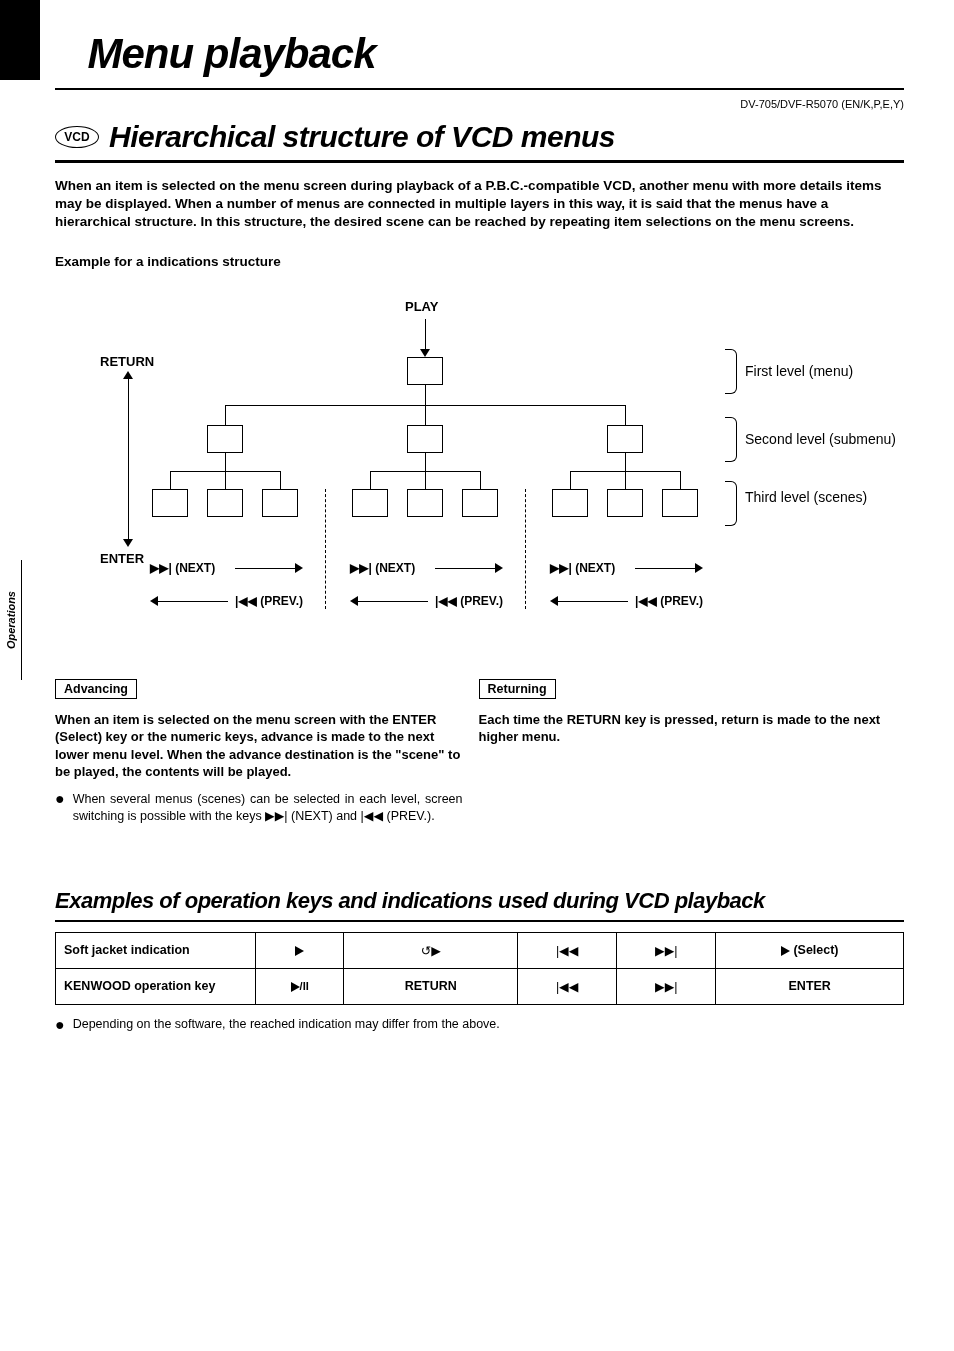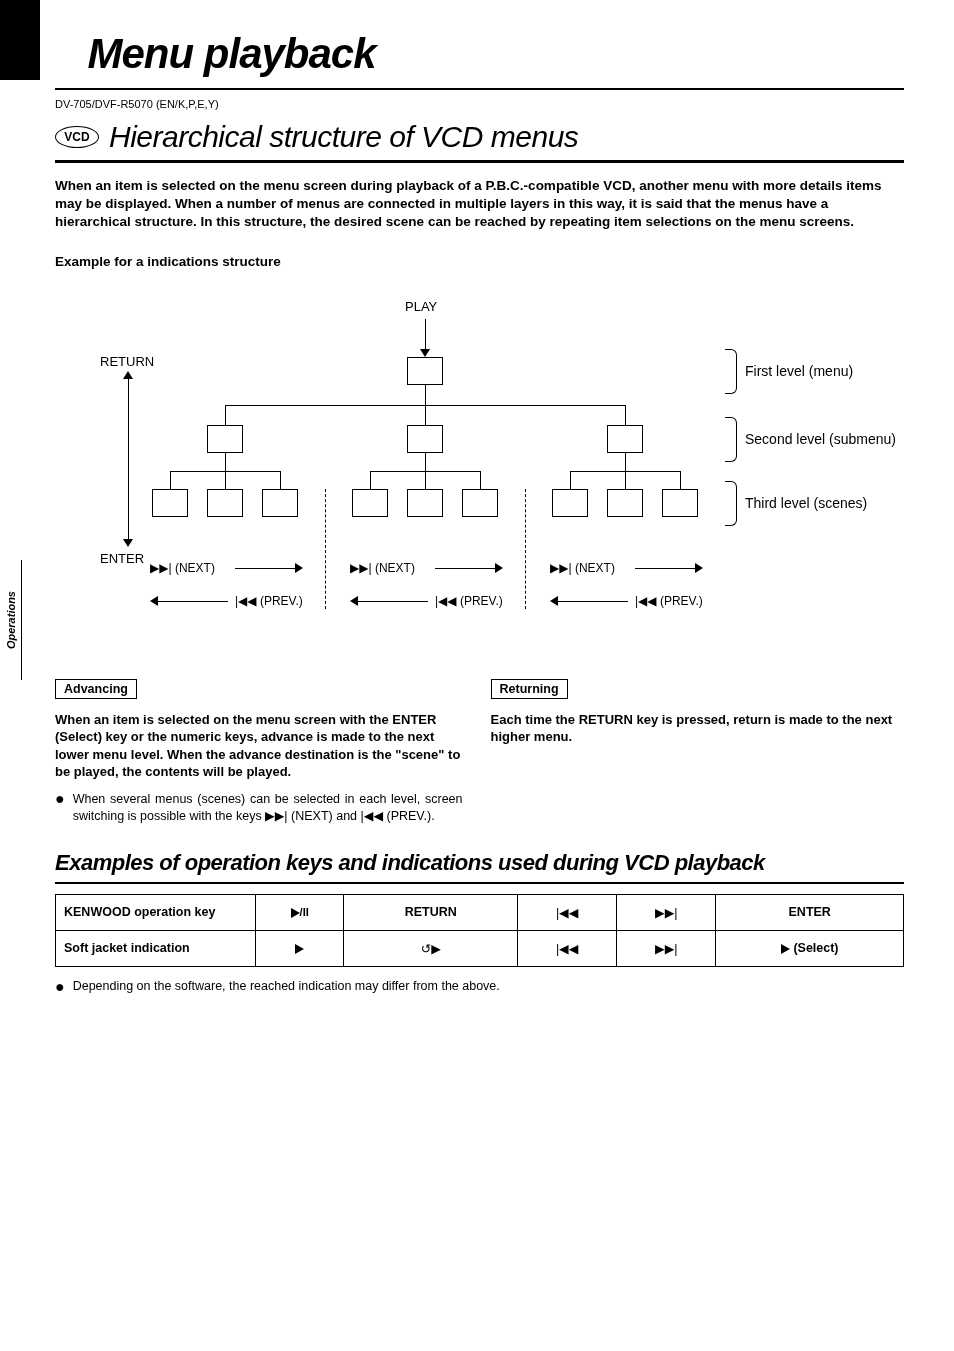--- a/index.html
+++ b/index.html
@@ -2,47 +2,47 @@
 <html><head>
 <meta charset="utf-8">
 <style>
   * { margin: 0; padding: 0; box-sizing: border-box; }
   body { font-family: Arial, Helvetica, sans-serif; background: #fff; color: #000; width: 954px; }
   .page { position: relative; padding: 0 50px 50px 55px; }
   .black-tab { position: absolute; left: 0; top: 0; width: 40px; height: 80px; background: #000; }
   .page-num-on-title { color: #fff; font-size: 22px; font-style: italic; font-weight: bold; letter-spacing: -1px; }
   .chapter { display: flex; align-items: baseline; gap: 10px; border-bottom: 2px solid #000; padding: 30px 0 10px 0; margin-bottom: 8px; }
   .chapter-title { font-size: 42px; font-style: italic; font-weight: bold; letter-spacing: -1px; }
-  .model-line { text-align: left; font-size: 11px; margin-bottom: 10px; }
+  .model-line { text-align: right; font-size: 11px; margin-bottom: 10px; }
   .sec-heading { display: flex; align-items: center; gap: 10px; border-bottom: 3px solid #000; padding-bottom: 6px; margin-bottom: 14px; }
-  .sec-heading h2 { font-size: 30px; font-style: italic; font-weight: normal; letter-spacing: -0.5px; }
+  .sec-heading h2 { font-size: 30px; font-style: italic; font-weight: bold; letter-spacing: -0.5px; }
   .vcd-badge { border: 1px solid #000; border-radius: 50%; width: 44px; height: 22px; display: inline-flex; align-items: center; justify-content: center; font-size: 12px; font-weight: bold; }
   .intro { font-size: 13.5px; font-weight: bold; line-height: 1.35; margin-bottom: 22px; }
   .example-hdr { font-size: 13.5px; font-weight: bold; margin-bottom: 30px; }
 
   
   .side-tab { position: absolute; left: 0; top: 560px; width: 22px; height: 120px; border-right: 1px solid #000; display: flex; align-items: center; justify-content: center; }
   .side-tab span { writing-mode: vertical-rl; transform: rotate(180deg); font-size: 11px; font-style: italic; font-weight: bold; }
 
   
   .diagram { position: relative; height: 360px; margin: 0 0 20px 0; }
-  .dlabel { position: absolute; font-size: 13px; font-weight: normal; }
+  .dlabel { position: absolute; font-size: 13px; font-weight: bold; }
   .dbox   { position: absolute; width: 36px; height: 28px; border: 1px solid #000; background: #fff; }
   .dline  { position: absolute; background: #000; }
   .darrow { position: absolute; width: 0; height: 0; }
   .ad { border-left:5px solid transparent; border-right:5px solid transparent; border-top:8px solid #000; } 
   .au { border-left:5px solid transparent; border-right:5px solid transparent; border-bottom:8px solid #000; } 
   .ar { border-top:5px solid transparent; border-bottom:5px solid transparent; border-left:8px solid #000; } 
   .al { border-top:5px solid transparent; border-bottom:5px solid transparent; border-right:8px solid #000; } 
   .dot-v { position:absolute; width:0; border-left:1px dashed #000; }
   .axis-lbl { position:absolute; font-size:14px; }
   .brace { position:absolute; width:12px; border-right:1px solid #000; border-top:1px solid #000; border-bottom:1px solid #000; border-top-right-radius:6px; border-bottom-right-radius:6px; }
 
   
-  .two-col { display: flex; gap: 28px; margin-bottom: 24px; }
+  .two-col { display: flex; gap: 16px; margin-bottom: 62px; }
   .col { width: 48%; }
   .box-label { display: inline-block; border: 1px solid #000; padding: 2px 8px; font-size: 12.5px; font-weight: bold; margin-bottom: 12px; }
   .col p.bold { font-size: 13px; font-weight: bold; line-height: 1.35; margin-bottom: 10px; }
   .bullet-row { display:flex; gap:8px; font-size:12.5px; line-height:1.4; text-align:justify; }
   .bullet-dot { font-size: 16px; line-height:1; }
 
   
   .sec-heading2 { font-size: 22px; font-style: italic; font-weight: bold; letter-spacing: -0.5px; border-bottom: 2px solid #000; padding-bottom: 6px; margin-bottom: 10px; }
   table.keys { width: 100%; border-collapse: collapse; margin-bottom: 12px; }
   table.keys td { border: 1px solid #000; padding: 10px 8px; font-size: 12.5px; text-align: center; vertical-align: middle; }
@@ -157,21 +157,21 @@
     <div class="dline" style="left:503px;top:302px;width:70px;height:1px"></div>
     <div class="dlabel" style="left:580px;top:295px;font-size:12px"><span>|◀◀</span> <span>(PREV.)</span></div>
 
     <div class="brace" style="left:670px;top:50px;height:45px"></div>
     <div class="axis-lbl" style="left:690px;top:64px">First level (menu)</div>
 
     <div class="brace" style="left:670px;top:118px;height:45px"></div>
     <div class="axis-lbl" style="left:690px;top:132px">Second level (submenu)</div>
 
     <div class="brace" style="left:670px;top:182px;height:45px"></div>
-    <div class="axis-lbl" style="left:690px;top:196px">Third level (scenes)</div>
+    <div class="axis-lbl" style="left:690px;top:190px">Third level (scenes)</div>
   </div>
 
   <div class="two-col">
     <div class="col">
       <div class="box-label">Advancing</div>
       <p class="bold">When an item is selected on the menu screen with the ENTER (Select) key or the numeric keys, advance is made to the next lower menu level. When the advance destination is the "scene" to be played, the contents will be played.</p>
       <div class="bullet-row">
         <span class="bullet-dot">●</span>
         <span>When several menus (scenes) can be selected in each level, screen switching is possible with the keys ▶▶| (NEXT) and |◀◀ (PREV.).</span>
       </div>
@@ -180,35 +180,35 @@
       <div class="box-label">Returning</div>
       <p class="bold">Each time the RETURN key is pressed, return is made to the next higher menu.</p>
     </div>
   </div>
 
   <h3 class="sec-heading2">Examples of operation keys and indications used during VCD playback</h3>
 
   <table class="keys">
     <tbody>
         <tr>
+      <td class="lbl">Soft jacket indication</td>
+      <td><span class="tri-r"></span></td>
+      <td class="sym">↺▶</td>
+      <td class="sym">|◀◀</td>
+      <td class="sym">▶▶|</td>
+      <td><span class="tri-r"></span> <b>(Select)</b></td>
+    </tr>
+    <tr>
       <td class="lbl">KENWOOD operation key</td>
       <td><span class="tri-r"></span><b style="font-size:11px">/</b><b style="font-size:11px">II</b></td>
       <td style="font-weight:bold">RETURN</td>
       <td class="sym">|◀◀</td>
       <td class="sym">▶▶|</td>
       <td style="font-weight:bold">ENTER</td>
     </tr>
-    <tr>
-      <td class="lbl">Soft jacket indication</td>
-      <td><span class="tri-r"></span></td>
-      <td class="sym">↺▶</td>
-      <td class="sym">|◀◀</td>
-      <td class="sym">▶▶|</td>
-      <td><span class="tri-r"></span> <b>(Select)</b></td>
-    </tr>
   </tbody>
     </table>
 
   <div class="note-row">
     <span class="bullet-dot">●</span>
     <span>Depending on the software, the reached indication may differ from the above.</span>
   </div>
 
 </div>
 

